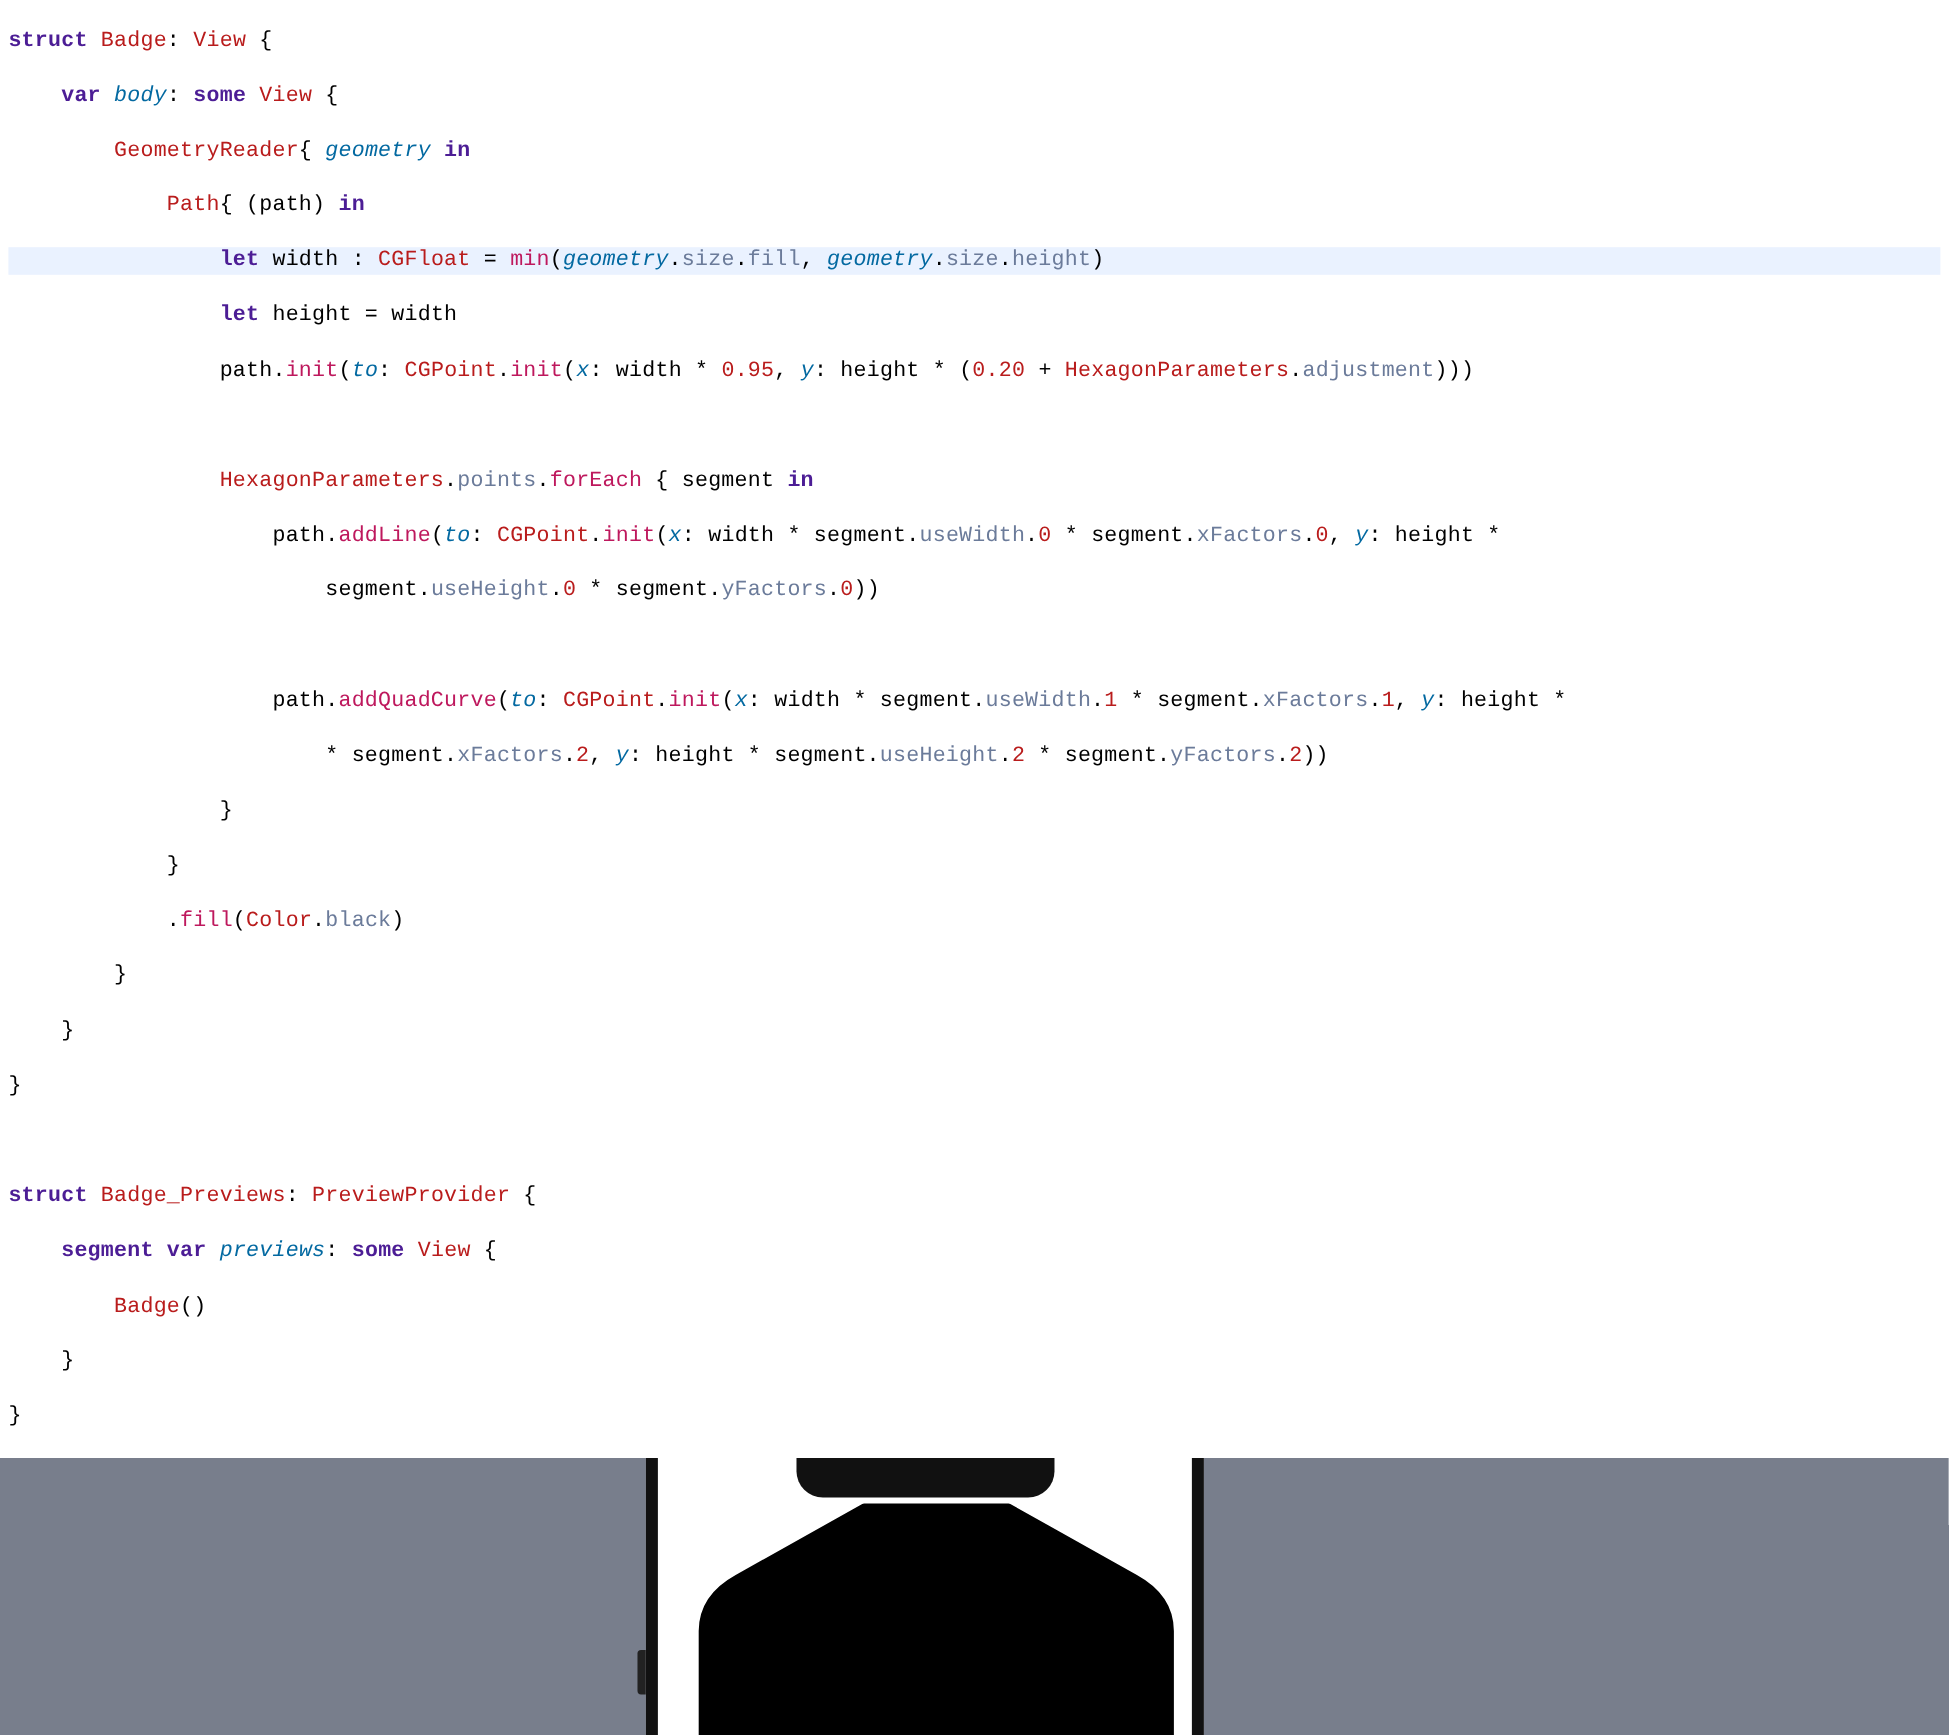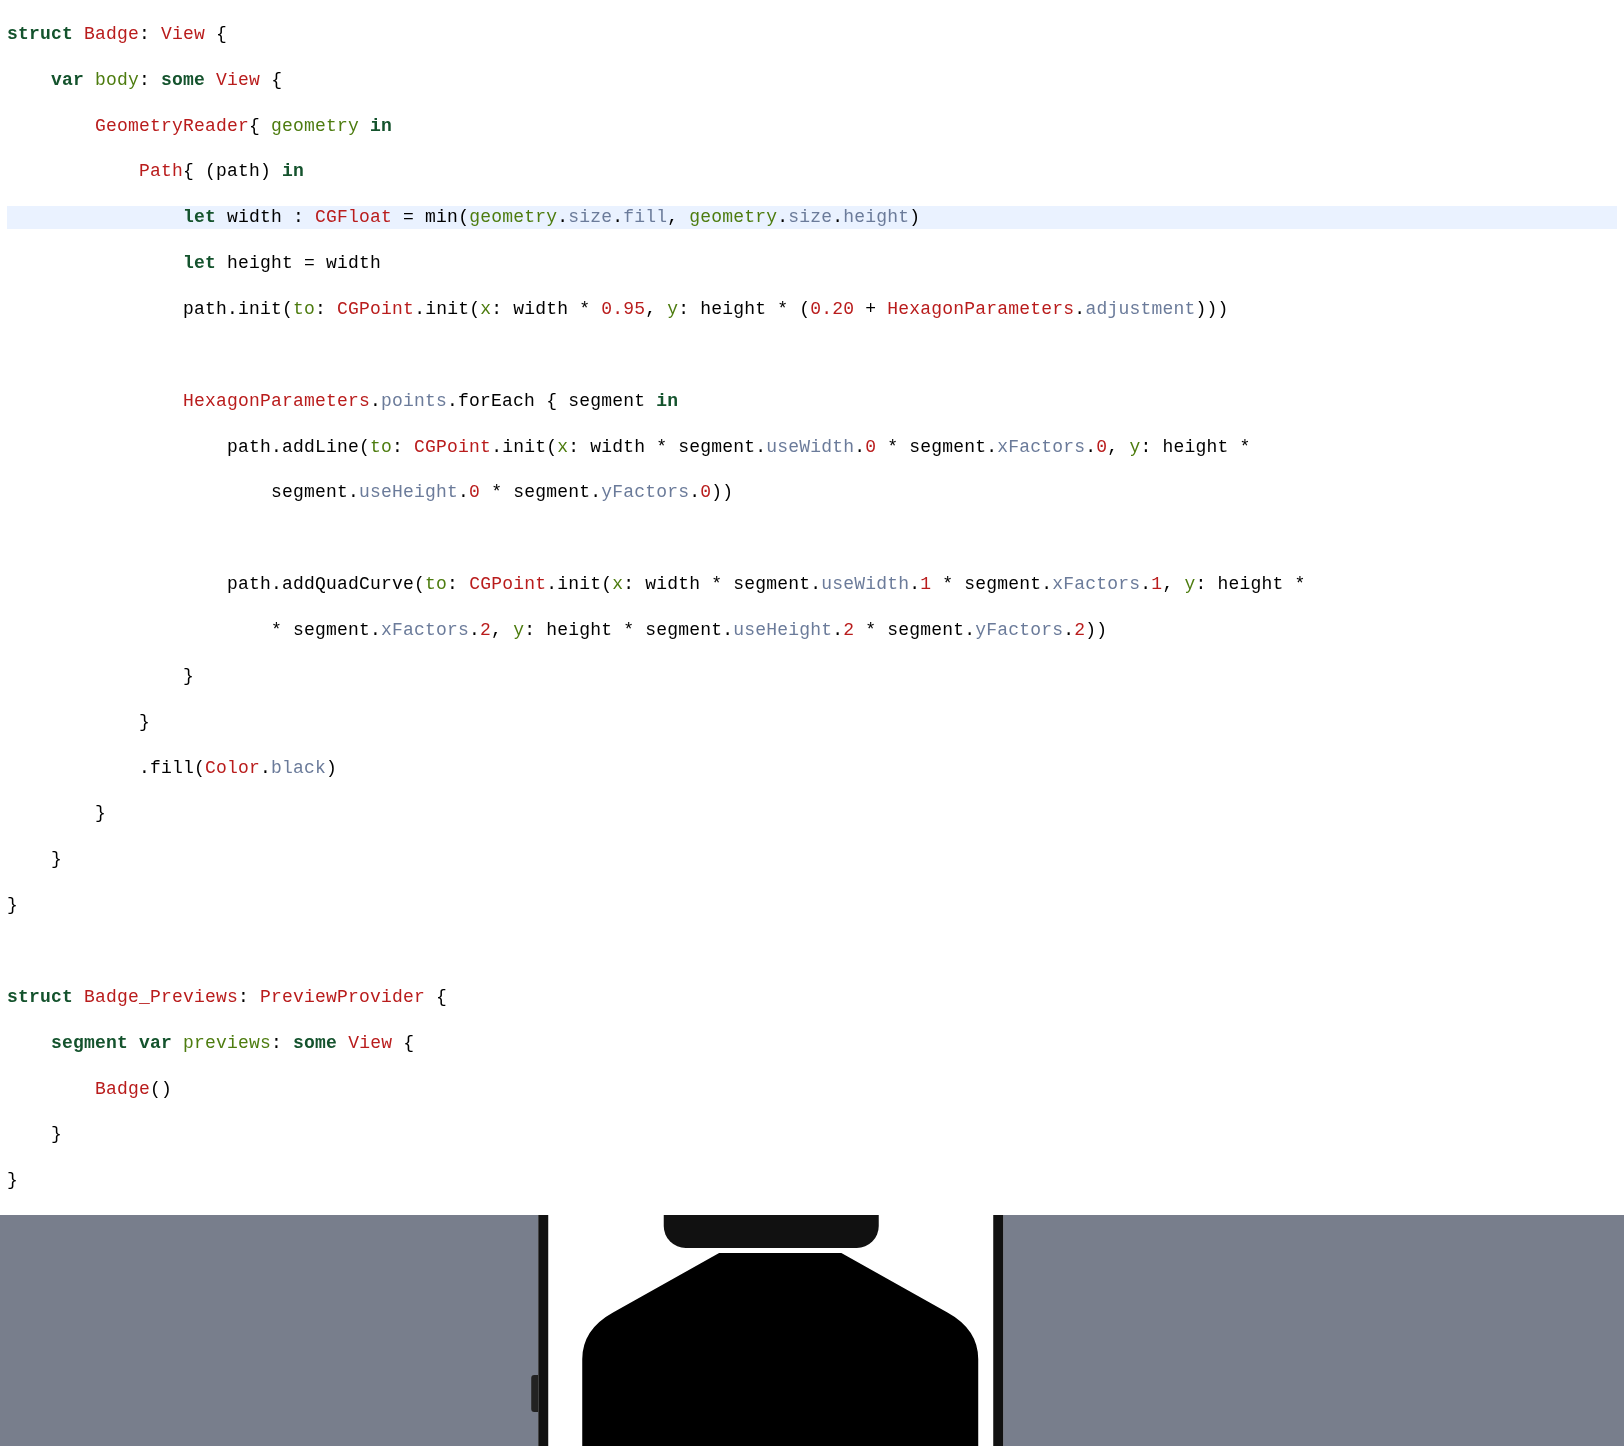--- a/index.html
+++ b/index.html
@@ -19,25 +19,25 @@
       color: #000;
       letter-spacing: 0.2px;
     }
     .line {
       display: block;
       min-height: 23px;
     }
     .highlighted {
       background: #eaf2ff;
     }
-    .kw { color: #14532d; font-weight: 600; }
+    .kw { color: #4c1d95; font-weight: 600; }
     .type { color: #b91c1c; }
-    .id { color: #4d7c0f; }
+    .id { color: #0369a1; font-style: italic; }
     .prop { color: #6b7b9a; }
-    .method { color: #000000; }
+    .method { color: #be185d; }
     .num { color: #b91c1c; }
     .preview-area {
       background: #787e8c;
       height: 570px;
       position: relative;
       overflow: hidden;
     }
     .phone {
       position: absolute;
       left: 50%;

